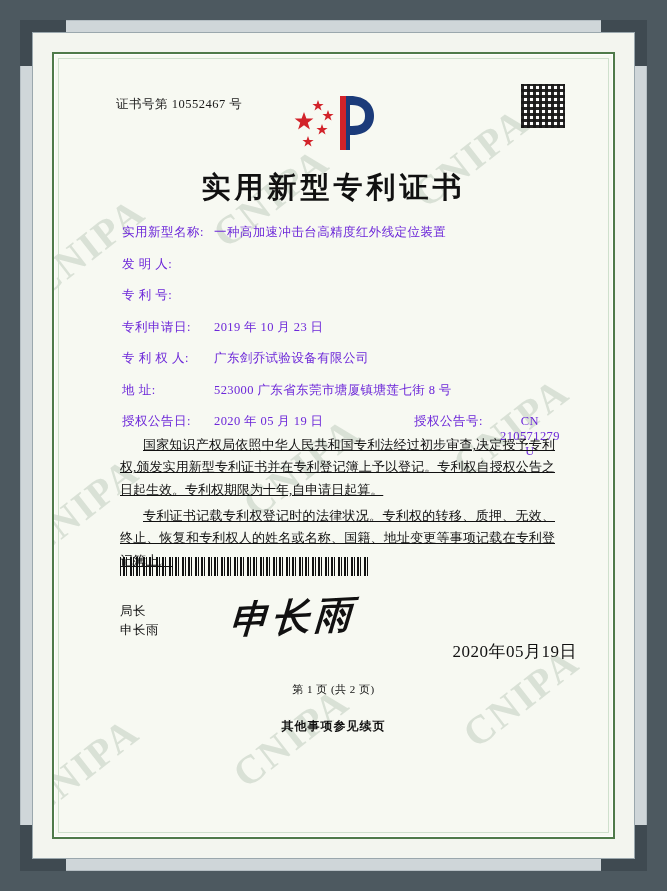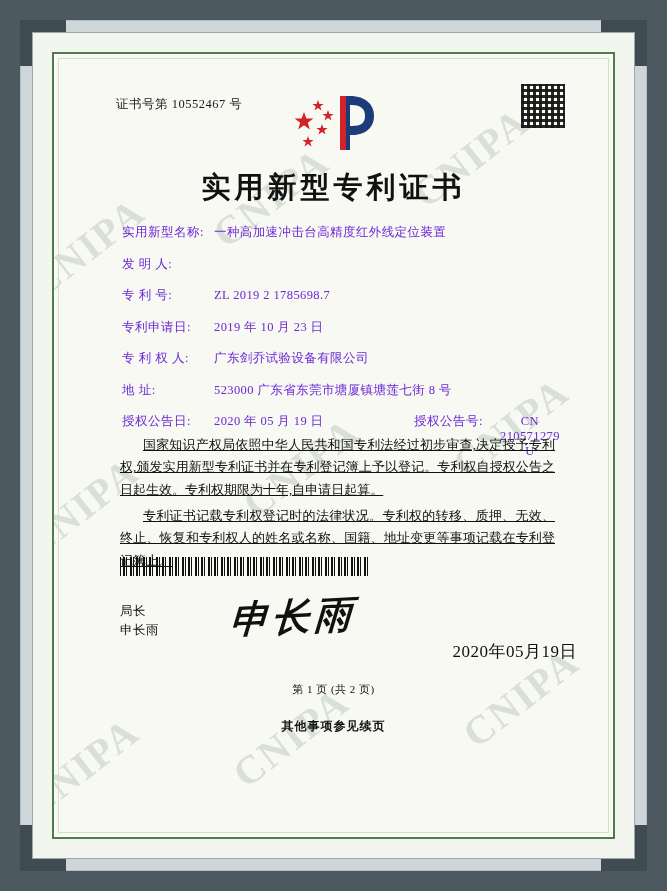--- a/index.html
+++ b/index.html
@@ -313,21 +313,20 @@
           <div class="fields">
             <div class="row">
               <div class="lbl">实用新型名称:</div>
               <div class="val">一种高加速冲击台高精度红外线定位装置</div>
             </div>
             <div class="row">
               <div class="lbl">发 明 人:</div>
             </div>
             <div class="row">
               <div class="lbl">专 利 号:</div>
-              <div class="val">ZL 2019 2 1785698.7</div>
             </div>
             <div class="row">
               <div class="lbl">专利申请日:</div>
               <div class="val">2019 年 10 月 23 日</div>
             </div>
             <div class="row">
               <div class="lbl">专 利 权 人:</div>
               <div class="val">广东剑乔试验设备有限公司</div>
             </div>
             <div class="row">

